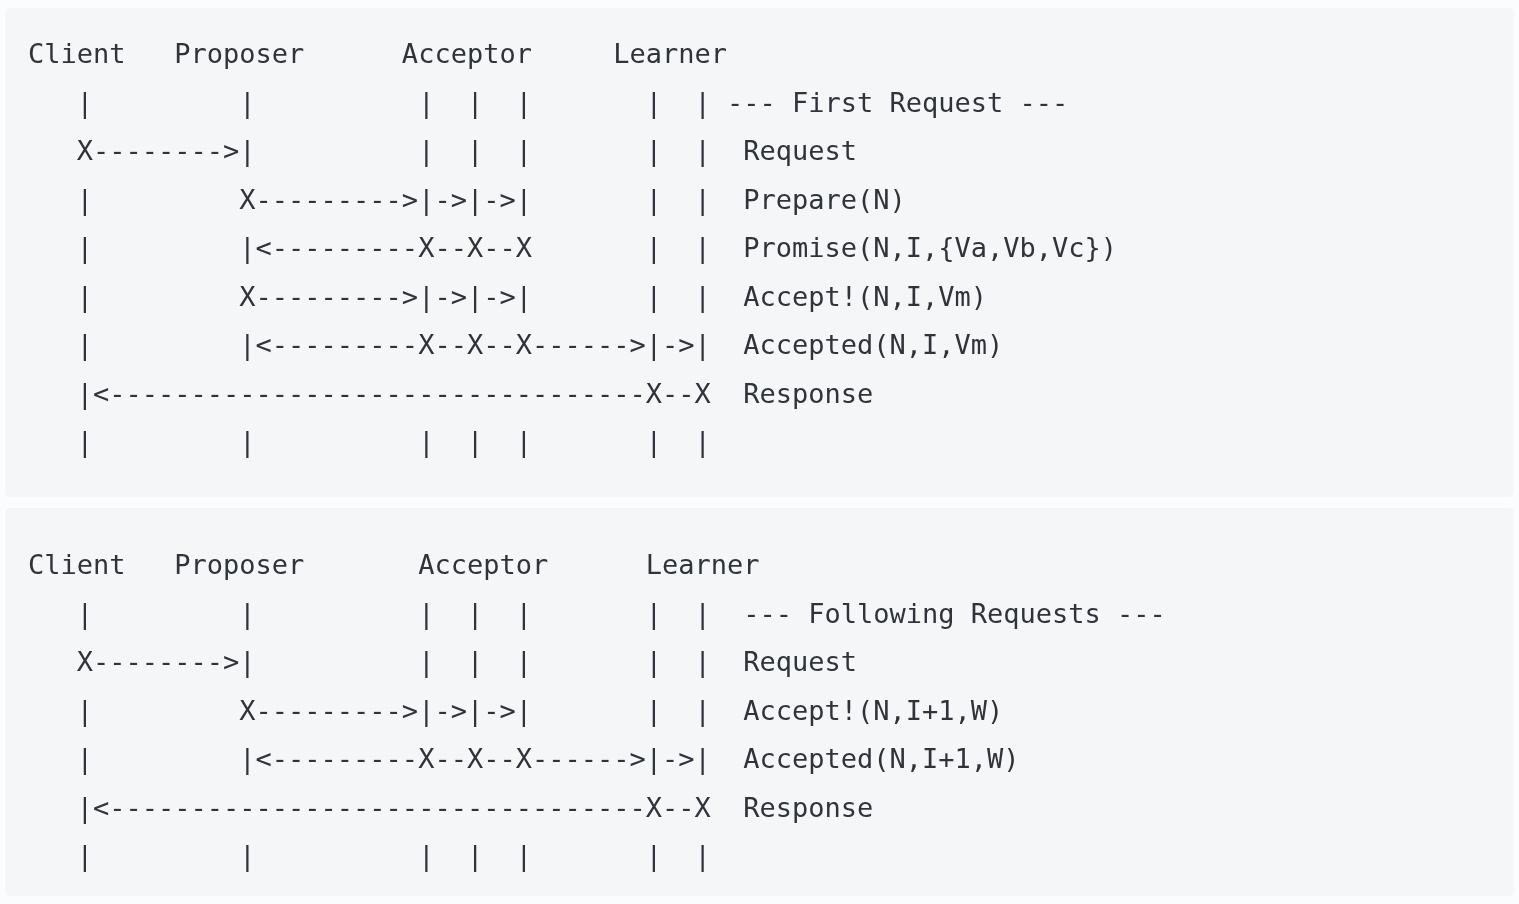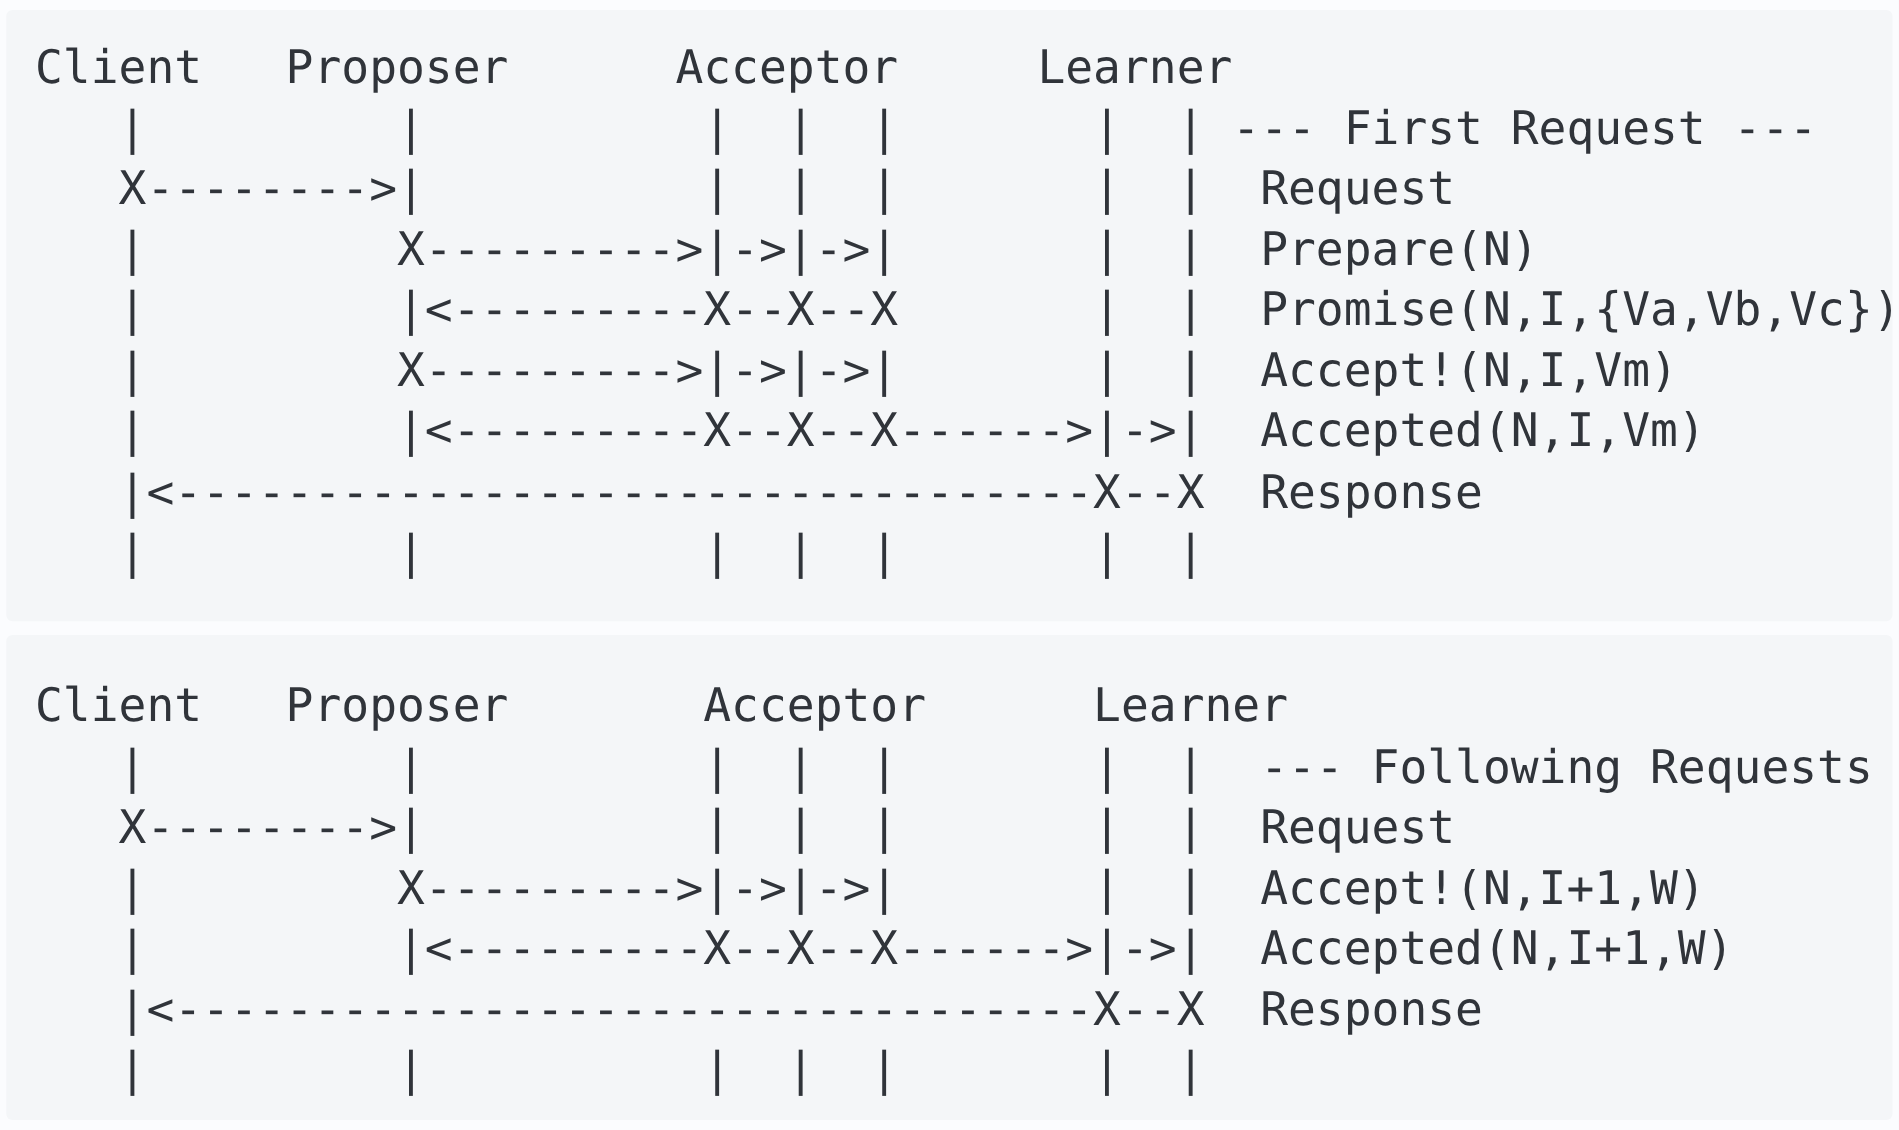--- a/index.html
+++ b/index.html
@@ -14,21 +14,21 @@
   }
   .code-block {
     position: absolute;
     left: 5px;
     width: 1509px;
     margin: 0;
     background: #f4f6f8;
     color: #30343a;
     border-radius: 5px;
     font-family: "DejaVu Sans Mono", "Liberation Mono", monospace;
-    font-size: 37px;
+    font-size: 27px;
     line-height: 48.5px;
     white-space: pre;
     overflow: hidden;
     letter-spacing: 0;
   }
   .code-block--first {
     top: 8px;
     height: 489px;
     padding: 22px 8px 0 23px;
   }

